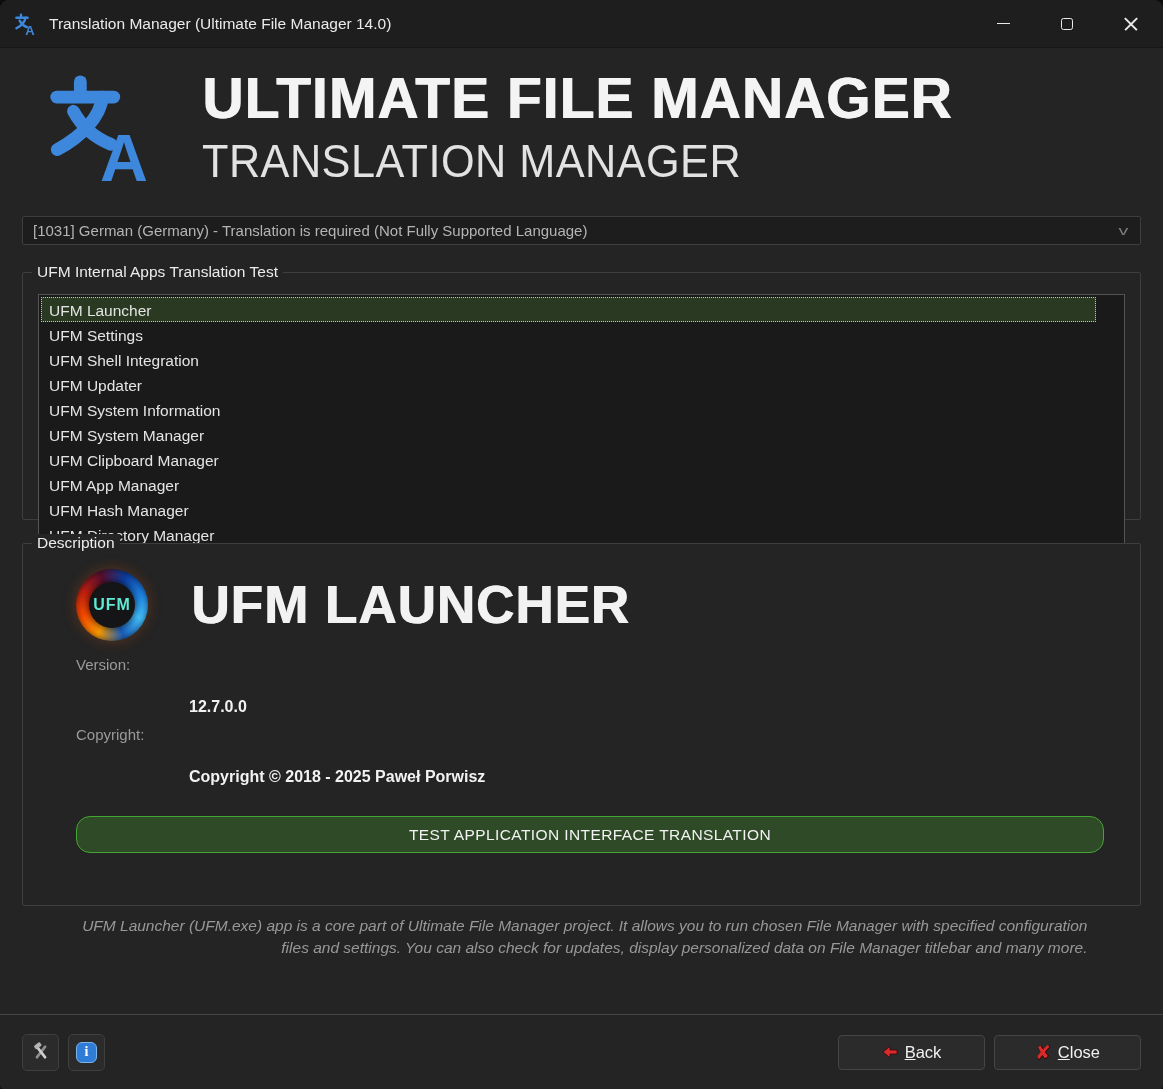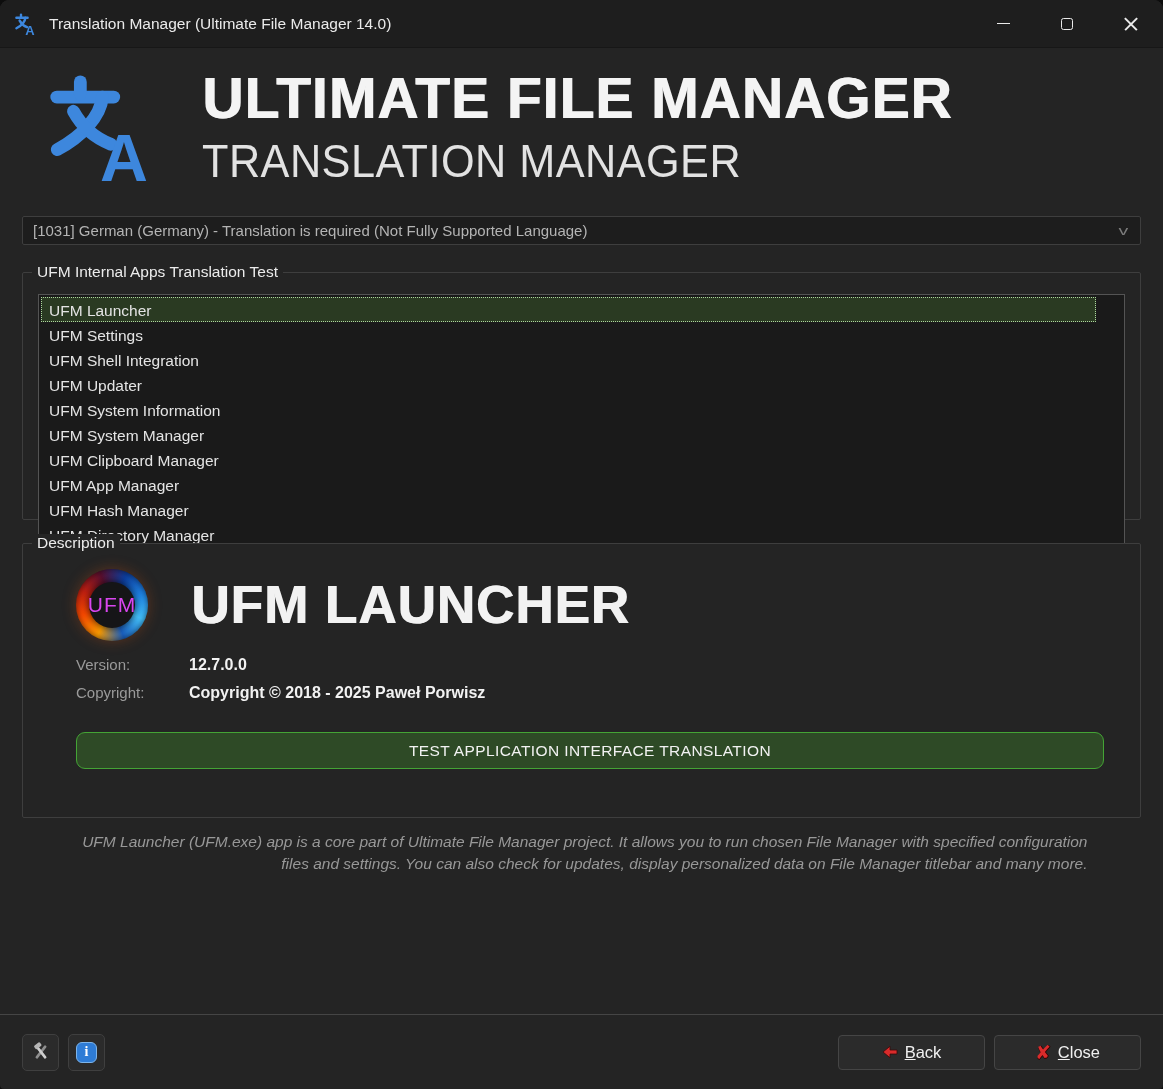--- a/index.html
+++ b/index.html
@@ -78,44 +78,44 @@
   .list-row{
     height:25px;line-height:25px;font-size:15.5px;color:#e4e4e4;
     padding-left:7px;margin-right:26px;cursor:default;white-space:nowrap;
     border:1px dotted transparent;
   }
   .list-row.selected{
     background:var(--selection-bg);
     border:1px dotted var(--selection-focus);
   }
   
-  .group-desc{margin-top:23px;height:275px;}
+  .group-desc{margin-top:23px;height:363px;}
   .g2-inner{padding:22px 37px 0 53px;}
   .logo-row{display:flex;align-items:center;height:78px;}
   .ufm-logo{
     width:72px;height:72px;border-radius:50%;position:relative;flex-shrink:0;
     background:conic-gradient(from 205deg,#ff9e00,#ff4d00,#c62111,#5a1030,#0d3fa1,#1f86e8,#45c4ff,#1b62c4,#ff9e00);
     box-shadow:0 0 14px rgba(200,80,20,.35), inset 0 0 6px rgba(0,0,0,.6);
     display:flex;align-items:center;justify-content:center;
   }
   .ufm-logo-hole{
     width:46px;height:46px;border-radius:50%;background:#151517;
     display:flex;align-items:center;justify-content:center;
     box-shadow:0 0 8px rgba(0,0,0,.8);
   }
-  .ufm-logo-text{font-size:21px;font-weight:400;color:#d946ef;letter-spacing:1px;}
+  .ufm-logo-text{font-size:16px;font-weight:700;color:#5eead4;letter-spacing:1px;}
   .app-title{
     font-size:53px;font-weight:700;color:#f2f2f2;margin-left:43px;letter-spacing:1px;
     text-shadow:1px 0 0 currentColor;line-height:78px;white-space:nowrap;
   }
   .meta-grid{display:grid;grid-template-columns:113px auto;margin-top:12px;row-gap:10px;}
   .meta-label{font-size:15px;color:#9a9a9a;}
-  .meta-value{font-size:16px;font-weight:700;color:#f2f2f2;}
+  .meta-value{font-size:16px;font-weight:700;color:#f2f2f2;margin-top:42px;}
   .test-btn{
-    margin-top:30px;width:1028px;height:37px;border-radius:9px;cursor:pointer;
+    margin-top:30px;width:1028px;height:37px;border-radius:14px;cursor:pointer;
     background:var(--green-bg);border:1px solid var(--green-border);
     color:#f2f2f2;font-size:15.5px;letter-spacing:0.4px;
     font-family:"Liberation Sans","DejaVu Sans",sans-serif;
     display:flex;align-items:center;justify-content:center;
   }
   .desc-text{
     margin:62px auto 0;max-width:1012px;text-align:right;
     font-size:15.5px;line-height:1.38;color:#989898;font-style:italic;
   }
   

